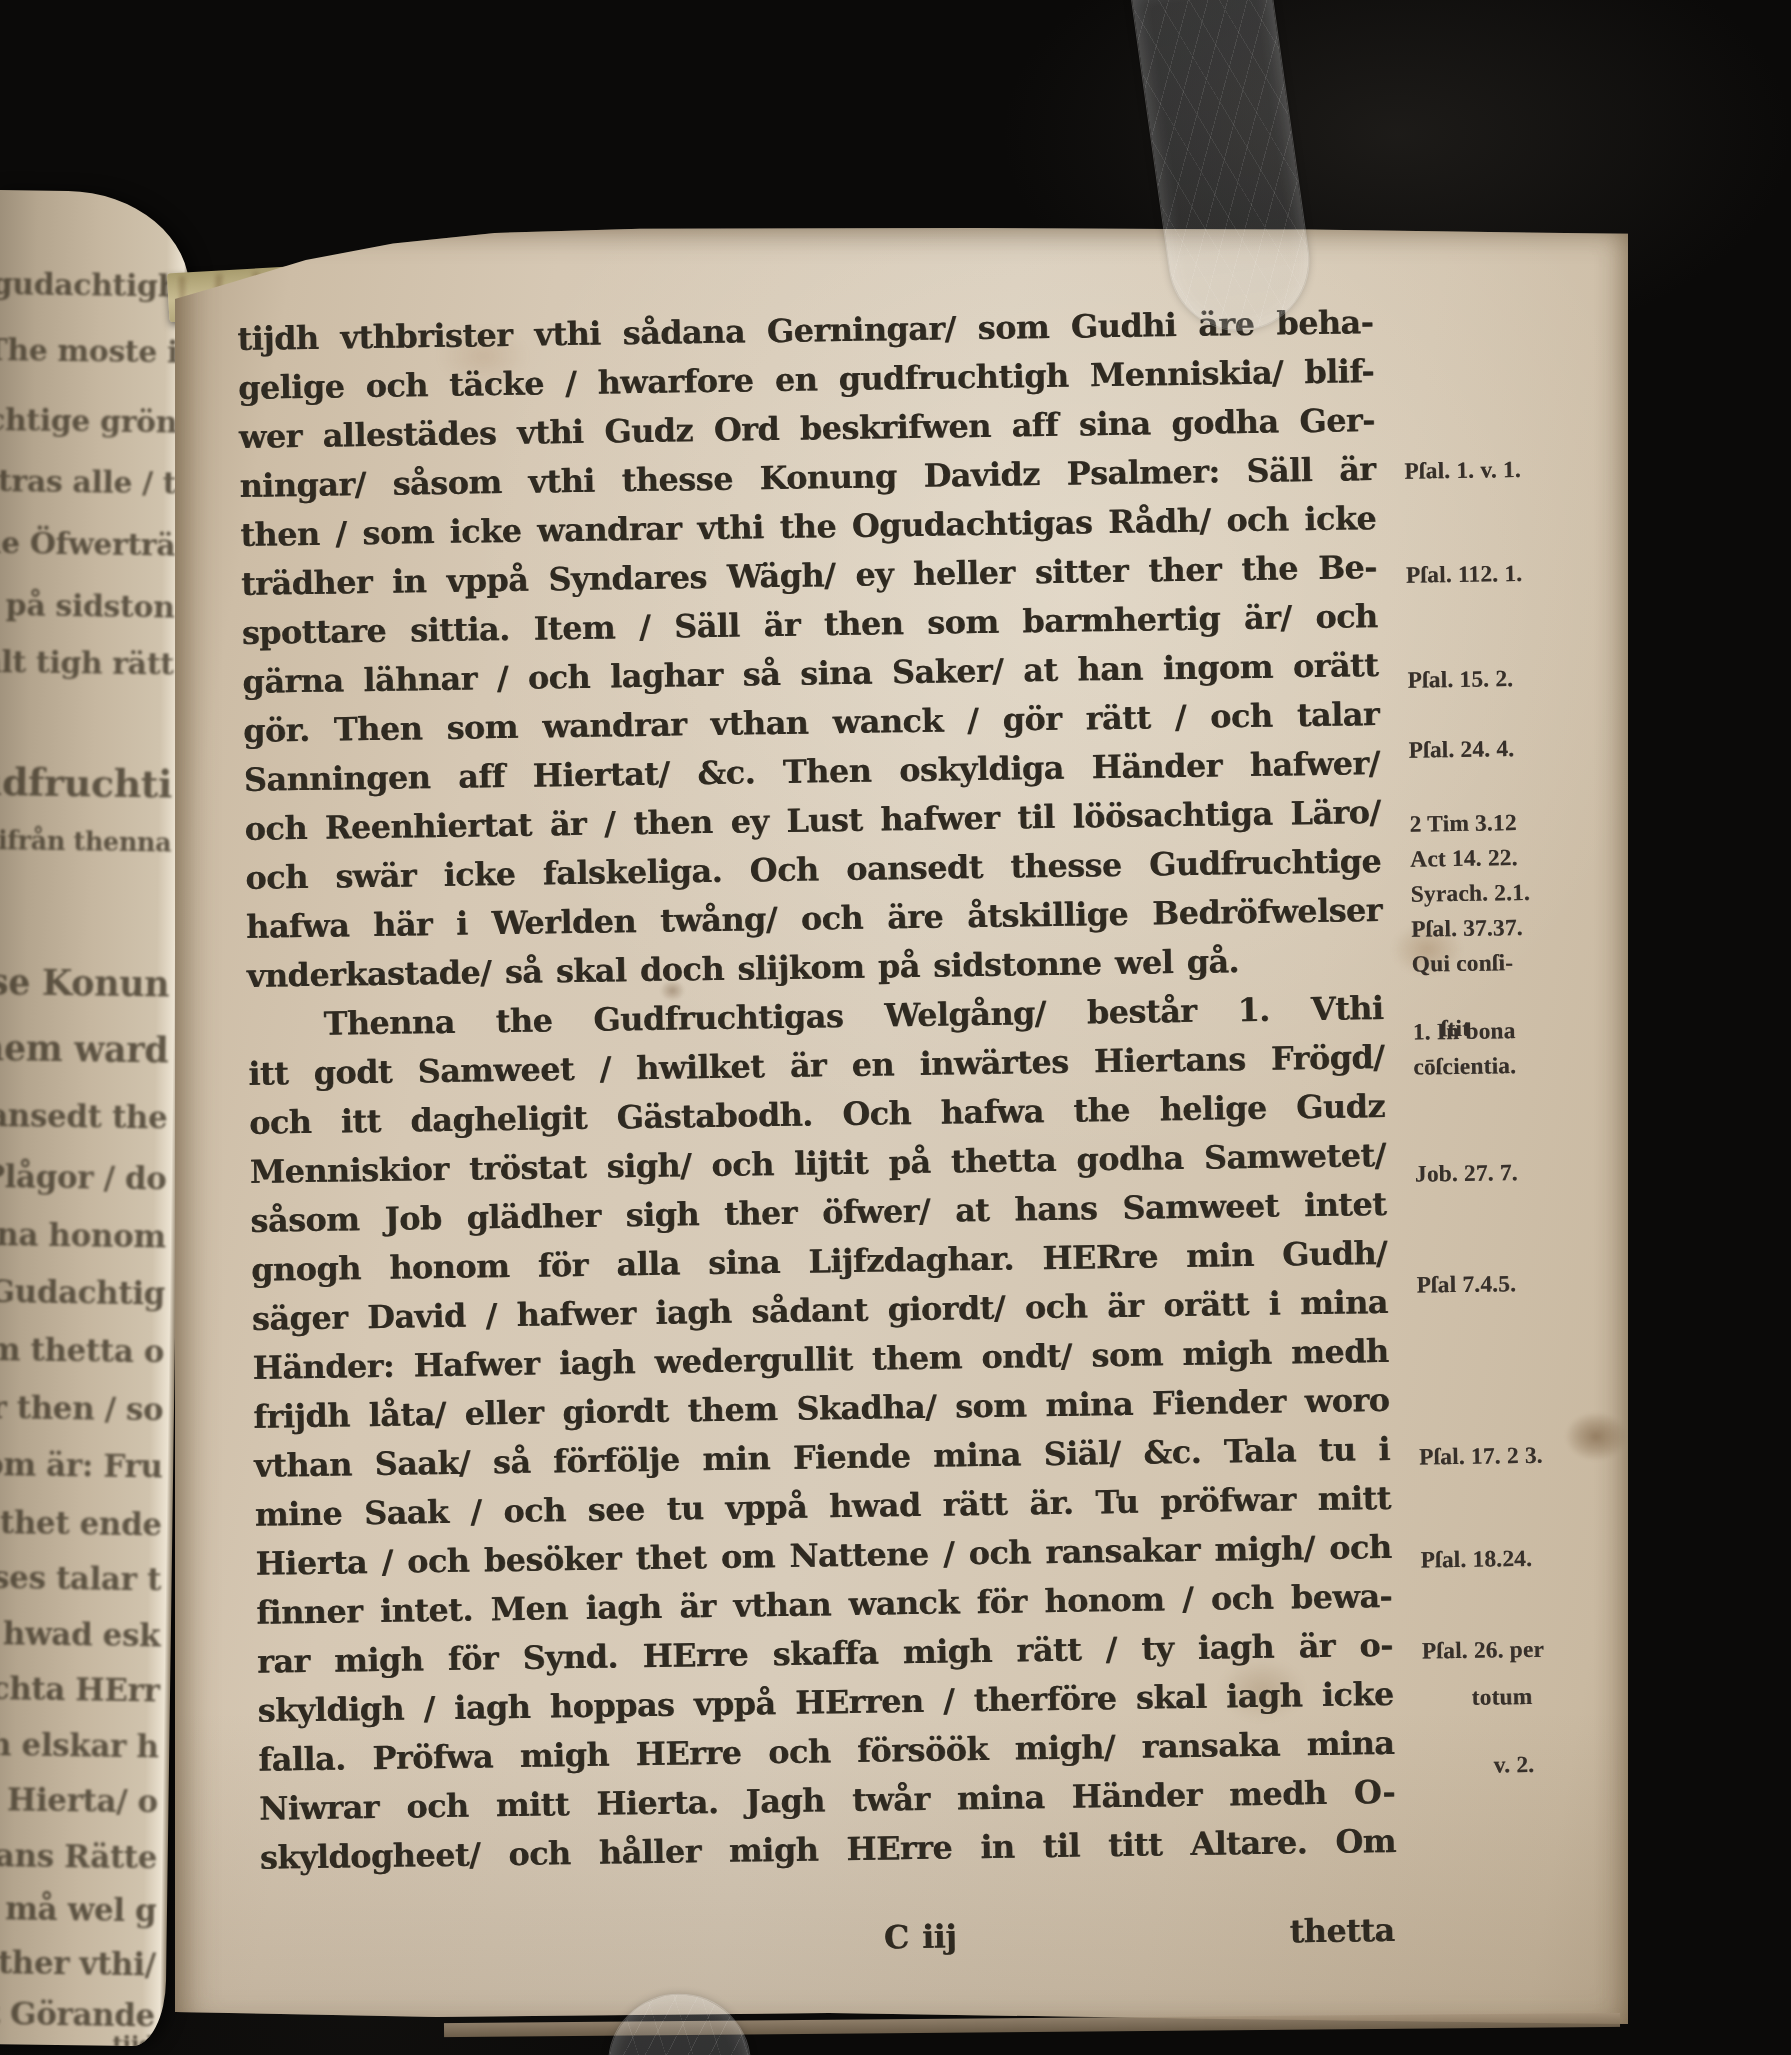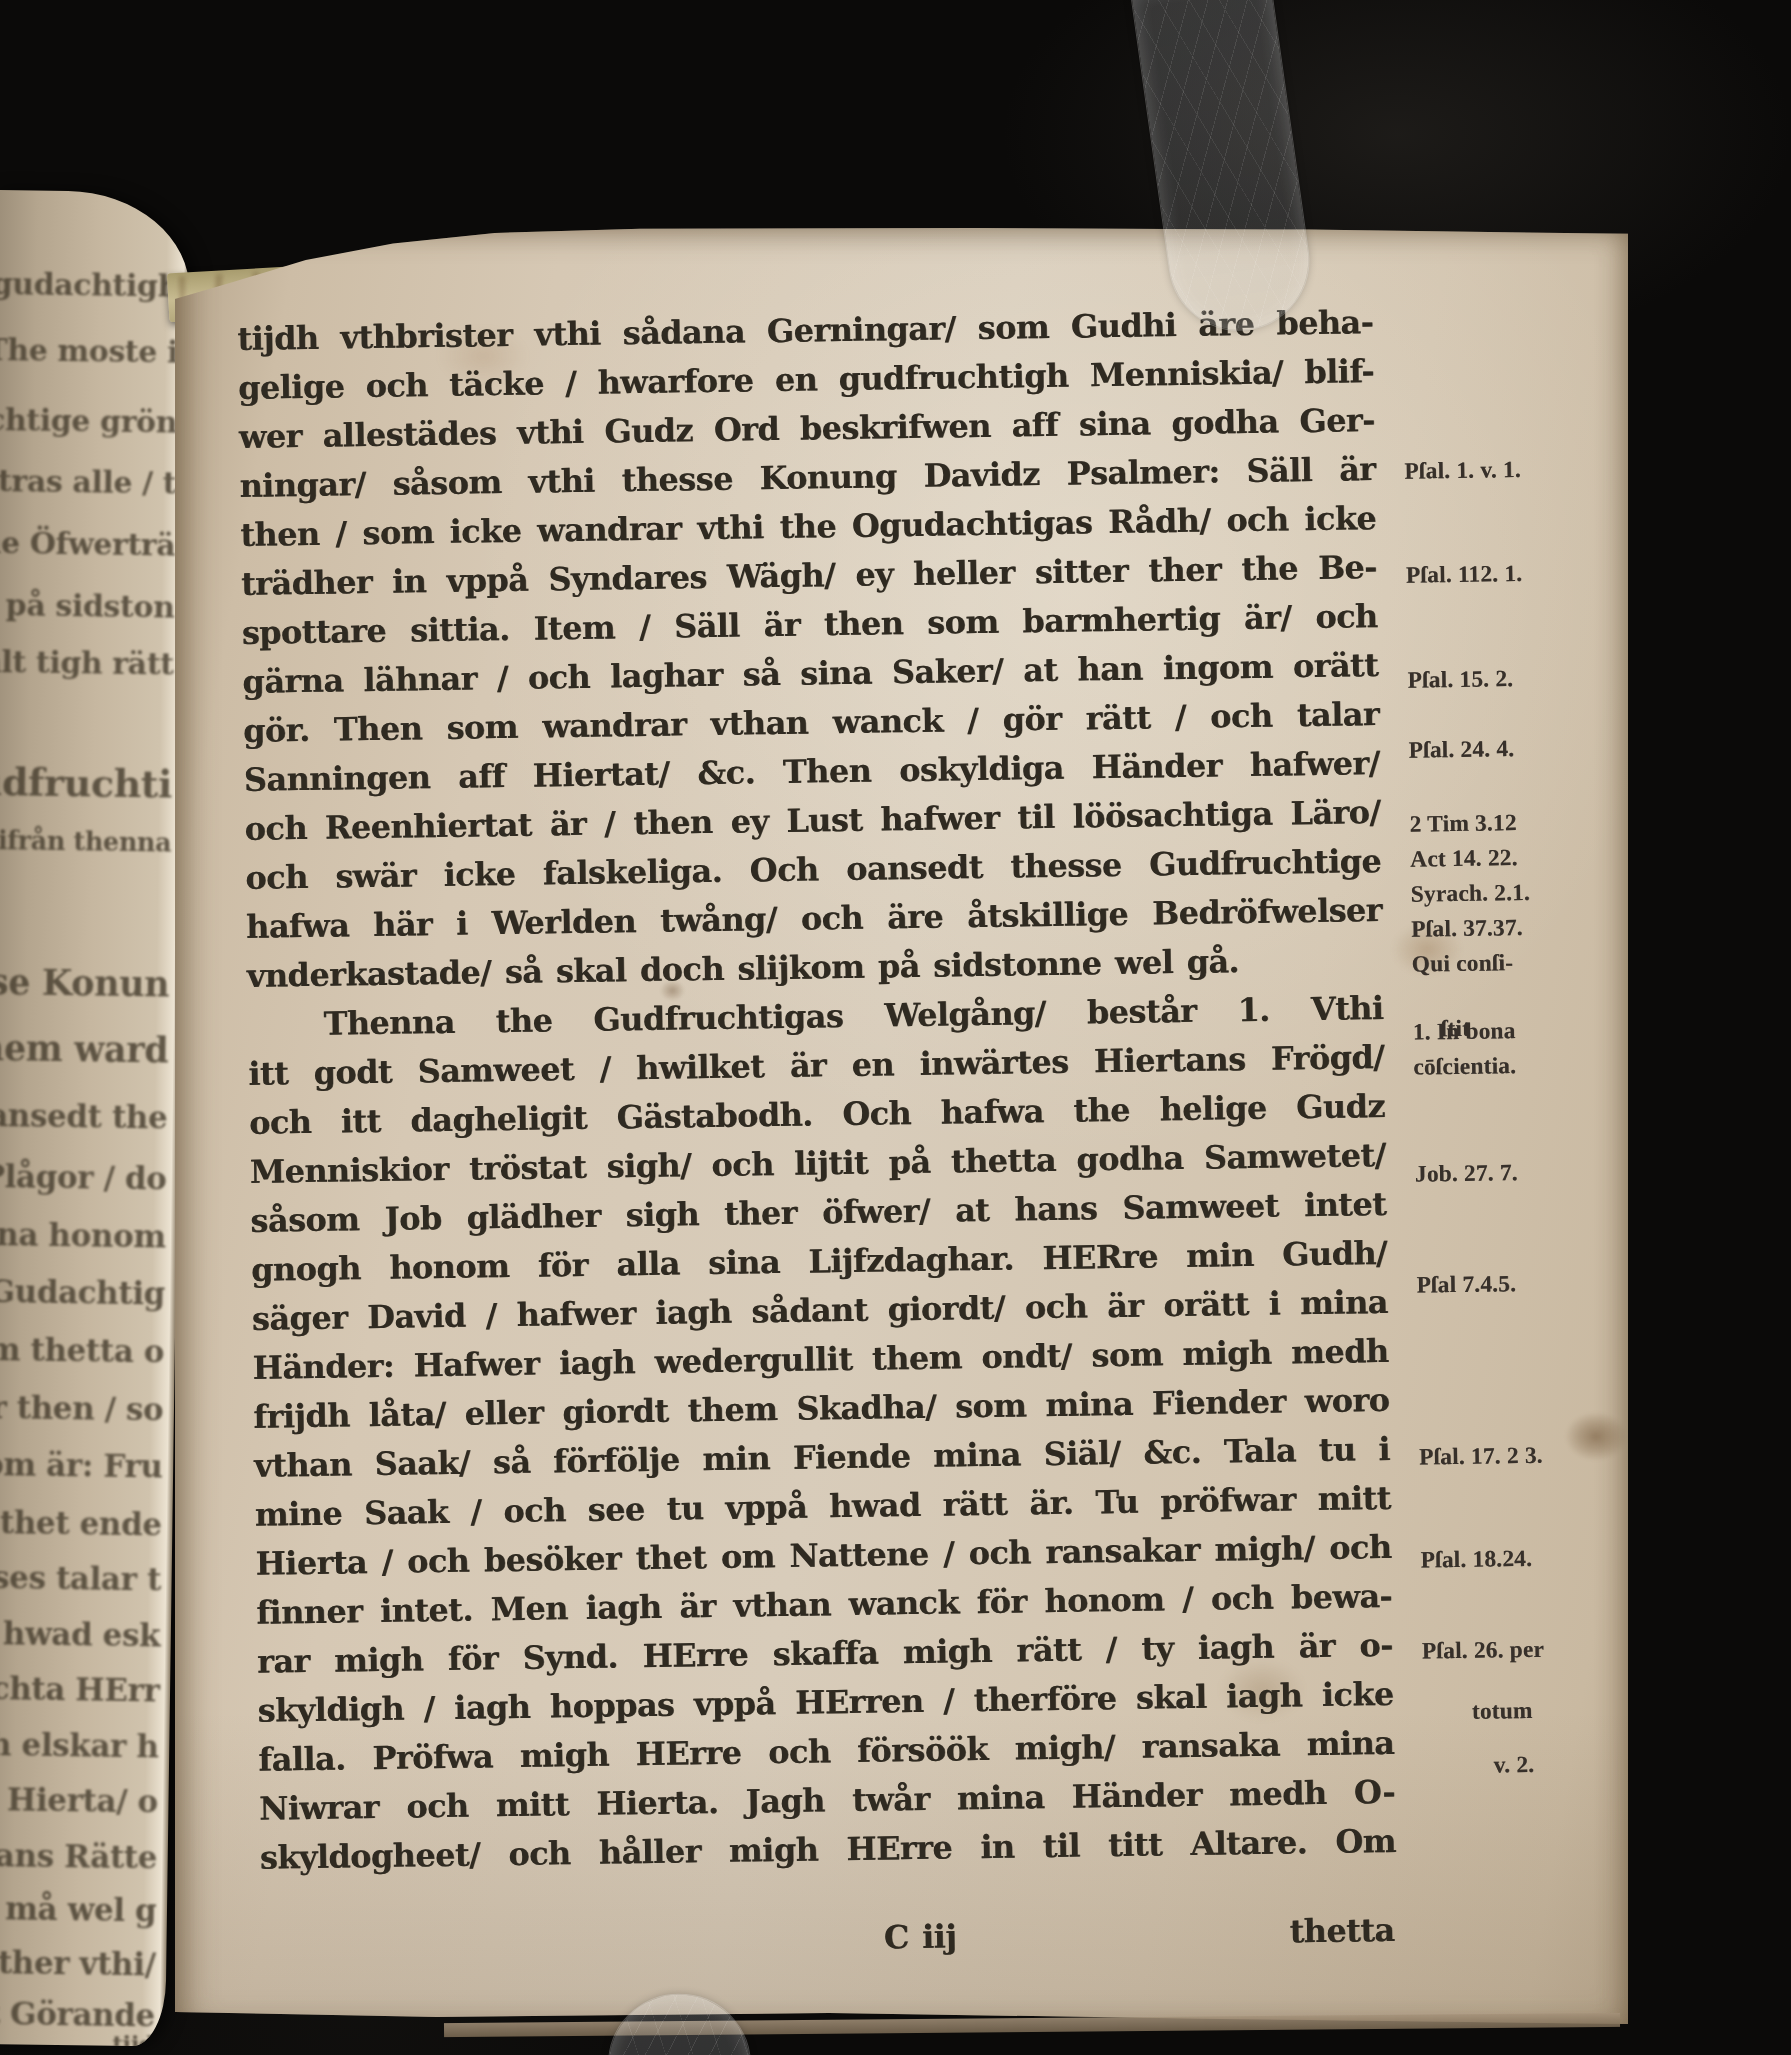--- a/index.html
+++ b/index.html
@@ -269,21 +269,21 @@
         <div class="note" style="top: 946px;">Job. 27. 7.</div>
 
         <div class="note" style="top: 1057px;">Pſal 7.4.5.</div>
 
         <div class="note" style="top: 1229px;">Pſal. 17. 2 3.</div>
 
         <div class="note" style="top: 1332px;">Pſal. 18.24.</div>
 
         <div class="note" style="top: 1423px;">Pſal. 26. per</div>
 
-        <div class="note" style="top: 1470px; left: 49px; margin-top: 14px;">totum</div>
+        <div class="note" style="top: 1470px; left: 49px;">totum</div>
 
         <div class="note" style="top: 1538px; left: 70px;">v. 2.</div>
       </div>
   </div>
 
   <div class="page-stack-edge"></div>
 
   <div class="plastic top"></div>
   <div class="plastic bottom"></div>
 

